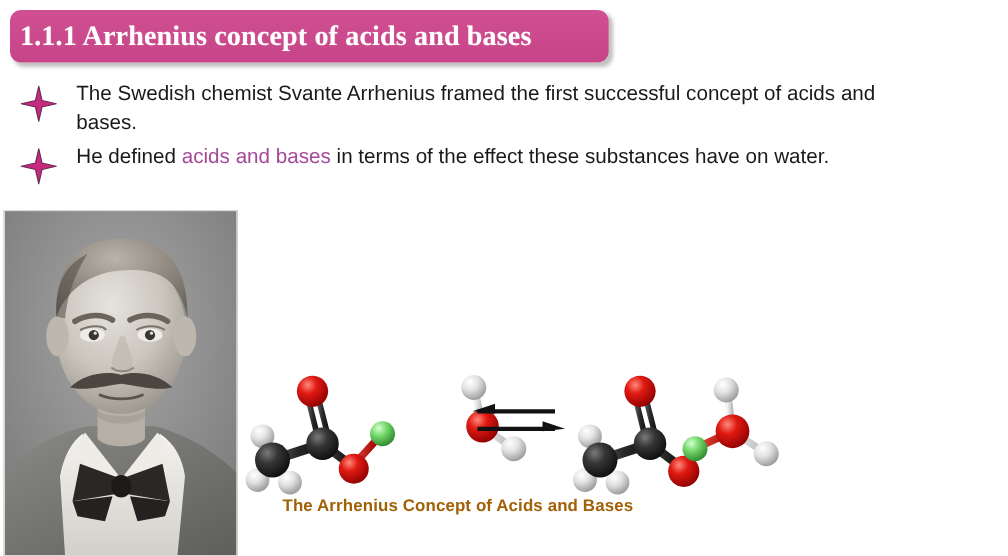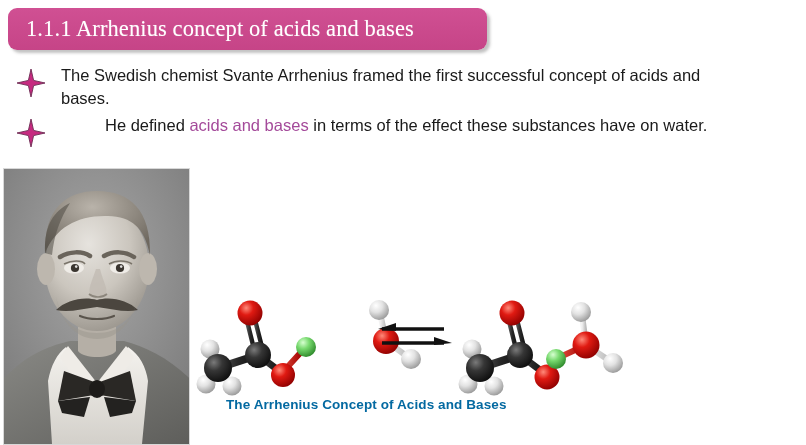--- a/index.html
+++ b/index.html
@@ -18,33 +18,33 @@
     width:479px;height:42px;
     background:#cb4a8b;
     background:linear-gradient(180deg,#d05093 0%,#c64487 100%);
     border-radius:9px;
     box-shadow:3px 3px 3px rgba(120,120,120,.45);
     display:flex;align-items:center;
   }
   .title-text{
     color:#ffffff;
     font-family:"Liberation Serif", serif;
-    font-weight:normal;
+    font-weight:bold;
     font-size:22.5px;
     letter-spacing:.1px;
-    padding-left:18px;
+    padding-left:8px;
     white-space:nowrap;
     text-shadow:0 0 1px rgba(255,255,255,.35);
   }
 
   
   .bullets{position:absolute;left:0;top:64px;width:746px;}
   .bullet-row{position:relative;display:flex;align-items:flex-start;}
   .bullet-row.r1{height:50px;}
-  .bullet-row.r2{height:34px;gap:44px;}
+  .bullet-row.r2{height:34px;}
   .star-wrap{
     width:61px;min-width:61px;
     display:flex;justify-content:center;
     padding-top:4px;
   }
   .star{display:block;}
   .bullet-text{
     font-size:16.5px;
     color:#1a1a1a;
     line-height:23px;
@@ -62,21 +62,21 @@
     overflow:hidden;
     background:#8e8e8e;
   }
   .photo svg{display:block;}
 
   
   .figure{position:absolute;left:190px;top:285px;width:616px;height:160px;}
   .figure svg{display:block;}
   .caption{
     position:absolute;left:226px;top:397px;
-    font-size:13.5px;font-weight:bold;color:#0369a1;
+    font-size:13.5px;font-weight:bold;color:#a16207;
     letter-spacing:.1px;white-space:nowrap;
   }
 </style>
 </head>
 <body>
 
 <div class="slide">
 
   <div class="title-banner">
     <div class="title-text">1.1.1 Arrhenius concept of acids and bases</div>

